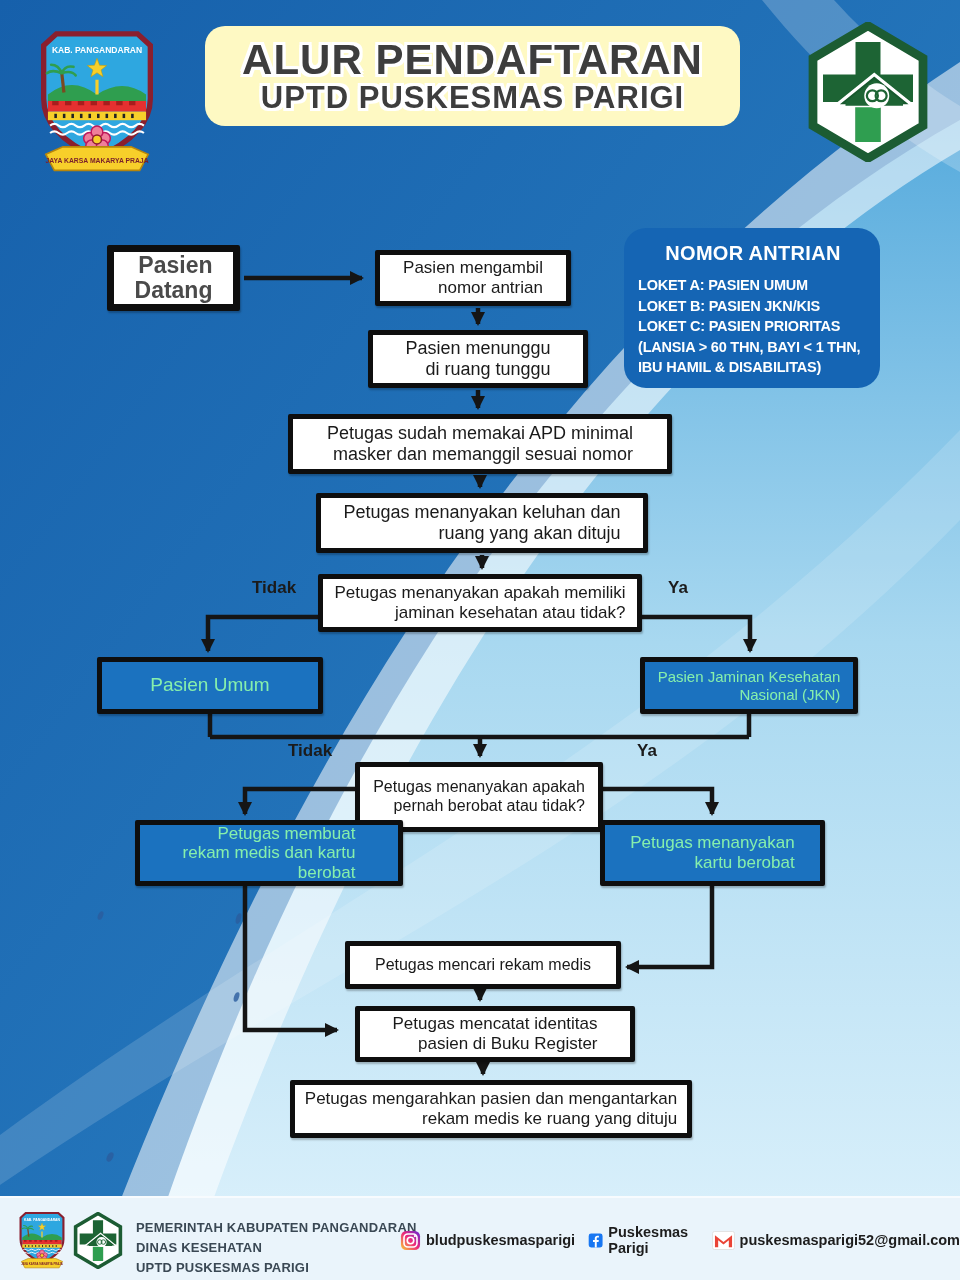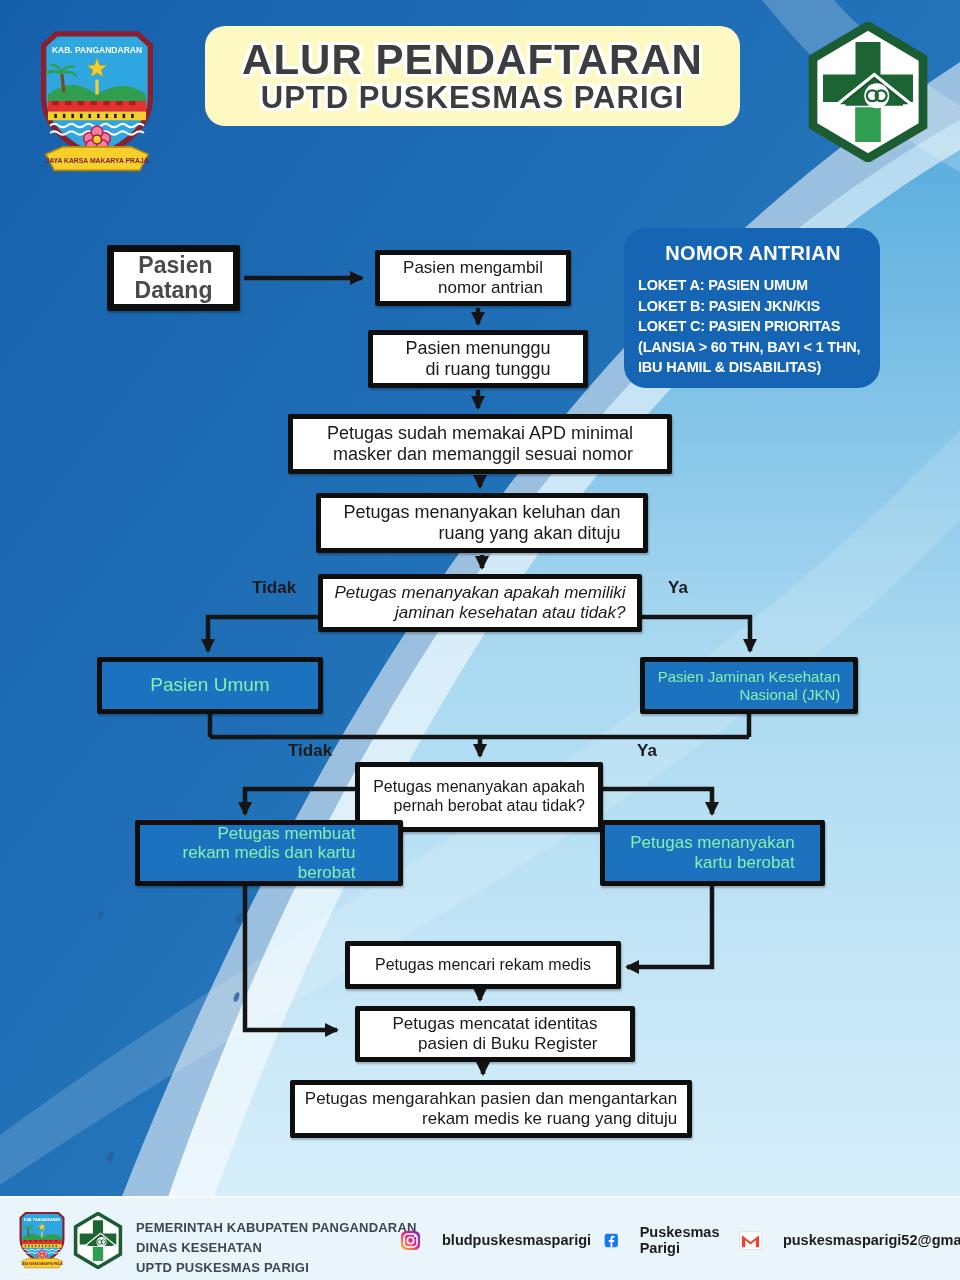--- a/index.html
+++ b/index.html
@@ -33,21 +33,21 @@
   .connectors{position:absolute;inset:0;z-index:1;pointer-events:none;}
   .speck{position:absolute;background:#2a5d9e;border-radius:60% 40% 55% 45%;z-index:1;opacity:.8;}
   
   .footer{position:absolute;left:0;top:1196px;width:960px;height:84px;background:#eaf4fb;
           border-top:2px solid #f7fbfe;z-index:4;}
   .f-crest{position:absolute;left:16px;top:12px;width:52px;height:60px;}
   .f-hex{position:absolute;left:72px;top:14px;width:52px;height:57px;}
   .f-org{position:absolute;left:136px;top:20px;font-size:13px;font-weight:700;
          color:#3a4854;line-height:1.55;letter-spacing:.2px;}
   .f-social{position:absolute;left:400px;top:0;height:84px;display:flex;align-items:center;gap:13px;}
-  .s-item{display:flex;align-items:center;gap:21px;font-size:14.5px;font-weight:700;color:#1d1d1d;}
+  .s-item{display:flex;align-items:center;gap:5px;font-size:14.5px;font-weight:700;color:#1d1d1d;}
 </style>
 </head>
 <body>
 
 <div class="canvas">
 
   <svg width="0" height="0" style="position:absolute">
     <defs>
       <symbol id="crest-sym" viewBox="0 0 120 140">
         <path d="M10,18 L22,7 H98 L110,18 V68 Q110,101 60,123 Q10,101 10,68 Z" fill="#2ea7e0" stroke="#8a1f2e" stroke-width="5"></path>
@@ -175,21 +175,21 @@
   <div class="node" style="left:107px;top:245px;width:133px;height:66px;border-width:7px;font-size:23px;font-weight:700;color:#4a4a4a;line-height:1.1;">Pasien
 Datang</div>
   <div class="node" style="left:375px;top:250px;width:196px;height:56px;font-size:17px;">Pasien mengambil
 nomor antrian</div>
   <div class="node" style="left:368px;top:330px;width:220px;height:58px;font-size:18px;">Pasien menunggu
 di ruang tunggu</div>
   <div class="node" style="left:288px;top:414px;width:384px;height:60px;font-size:18px;">Petugas sudah memakai APD minimal
 masker dan memanggil sesuai nomor</div>
   <div class="node" style="left:316px;top:493px;width:332px;height:60px;font-size:18px;">Petugas menanyakan keluhan dan
 ruang yang akan dituju</div>
-  <div class="node" style="left:318px;top:574px;width:324px;height:58px;font-size:17px;font-style:italic;">Petugas menanyakan apakah memiliki
+  <div class="node" style="left:318px;top:574px;width:324px;height:58px;font-size:17px;">Petugas menanyakan apakah memiliki
 jaminan kesehatan atau tidak?</div>
   <div class="node blue" style="left:97px;top:657px;width:226px;height:57px;font-size:19px;">Pasien Umum</div>
   <div class="node blue" style="left:640px;top:657px;width:218px;height:57px;font-size:15px;">Pasien Jaminan Kesehatan
 Nasional (JKN)</div>
   <div class="node" style="left:355px;top:762px;width:248px;height:70px;font-size:16px;">Petugas menanyakan apakah
 pernah berobat atau tidak?</div>
   <div class="node blue" style="left:135px;top:820px;width:268px;height:66px;font-size:17px;line-height:1.14;">Petugas membuat
 rekam medis dan kartu
 berobat</div>
   <div class="node blue" style="left:600px;top:820px;width:225px;height:66px;font-size:17px;">Petugas menanyakan

